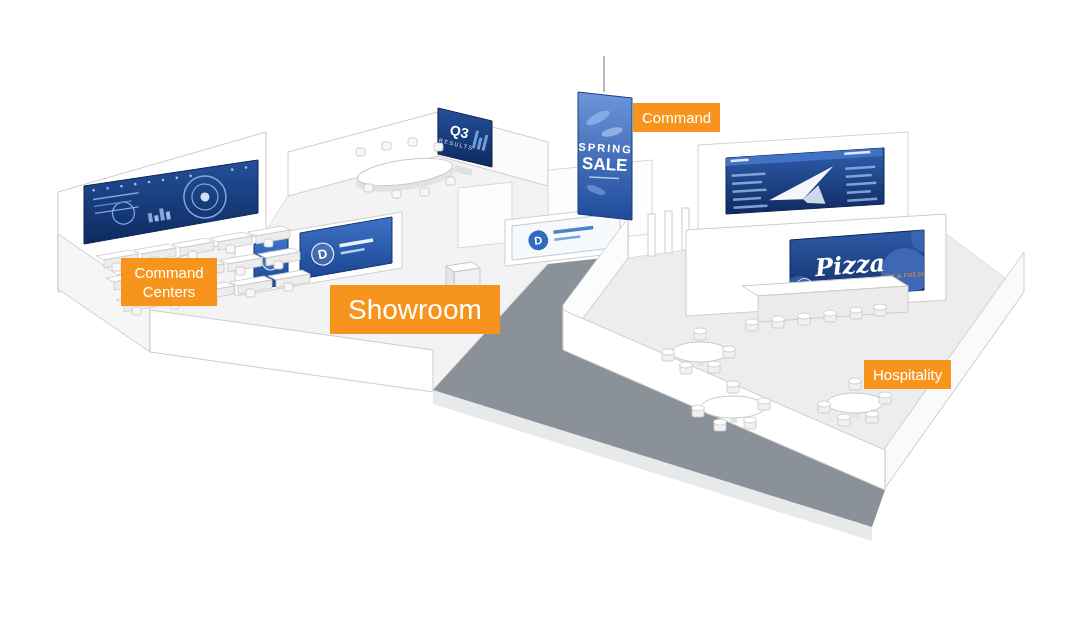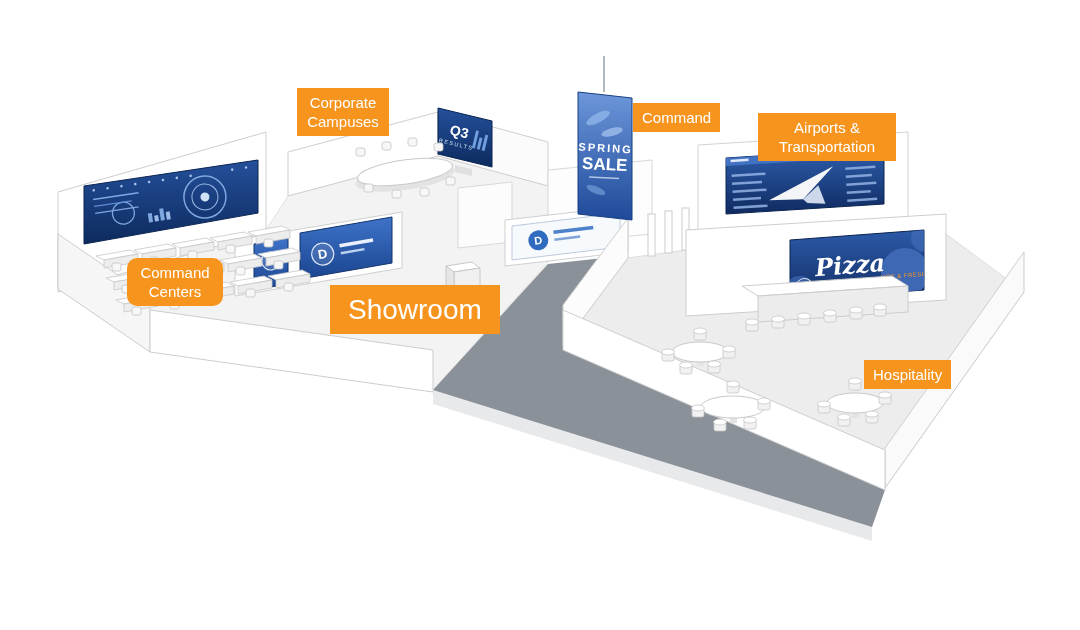--- a/index.html
+++ b/index.html
@@ -345,25 +345,23 @@
       <ellipse cx="596" cy="190" rx="10" ry="3.5" fill="#7fa8e0" opacity="0.6" transform="rotate(22 596 190)"></ellipse>
       <g transform="rotate(3 605 160)">
         <text x="605" y="152" text-anchor="middle" font-size="11" font-weight="bold" letter-spacing="2" fill="#ffffff">SPRING</text>
         <text x="605" y="170" text-anchor="middle" font-size="17" font-weight="bold" fill="#ffffff">SALE</text>
         <rect x="590" y="177" width="30" height="1.5" fill="#cfe0f7" opacity="0.8"></rect>
       </g>
     </g>
   </g>
 </svg>
 
-<div class="label" style="left:297px;top:88px;width:92px;">Corporate Campuses</div>
 
 <div class="label" style="left:633px;top:103px;">Command</div>
 
-<div class="label" style="left:758px;top:113px;width:138px;">Airports &amp; Transportation</div>
-
-<div class="label" style="left:127px;top:258px;width:96px;border-radius:10px;">Command Centers</div>
+
+<div class="label" style="left:121px;top:258px;width:96px;">Command Centers</div>
 
 <div class="label label--showroom" style="left:330px;top:285px;">Showroom</div>
 
 <div class="label" style="left:864px;top:360px;">Hospitality</div>
 
 </div>
 
 </body></html>

